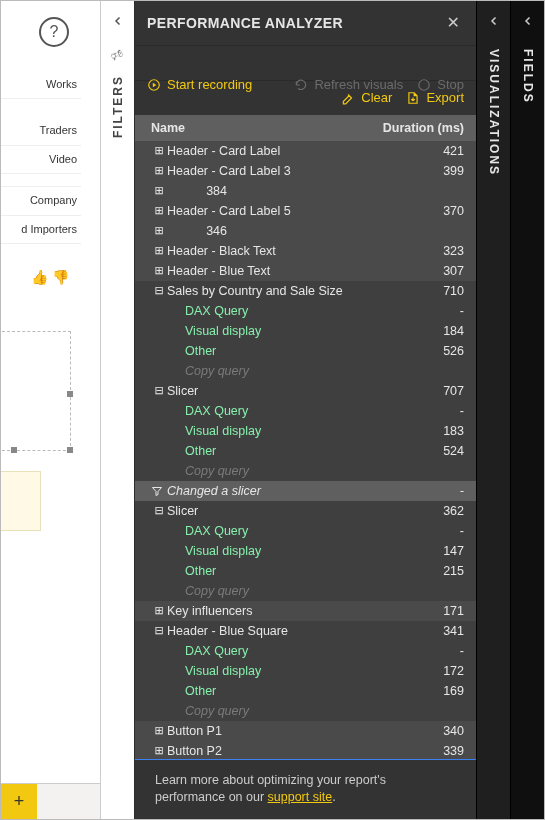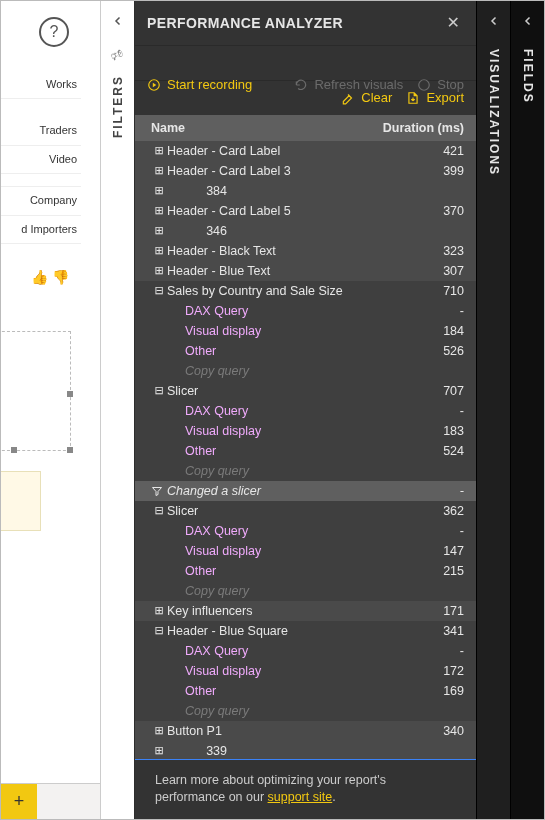--- a/index.html
+++ b/index.html
@@ -214,21 +214,21 @@
   }
   .row .glyph {
     width:16px; flex:0 0 16px;
     font-size:11px;
     text-align:center;
     color:#e6e6e6;
   }
   .row .name { flex:1; overflow:hidden;white-space:nowrap;text-overflow:ellipsis; }
   .row .dur  { width:60px; text-align:right; }
   .row .indent1 { padding-left:18px; }
-  .row .sub { color:#f0abfc; }
+  .row .sub { color:#86efac; }
   .row .dim { color:#7a7a7a; font-style:italic; }
   .footer-tip {
     background:#333333;
     padding:12px 20px;
     font-size:12.5px;
     color:#ccc;
     line-height:1.4;
     border-top:1px solid #3b82f6;
   }
   .footer-tip a { color:#f2c811; text-decoration:underline; cursor:pointer; }
@@ -496,20 +496,21 @@
           <span class="name indent1 dim">Copy query</span>
           <span class="dur"></span>
         </div>
         <div class="row">
           <span class="glyph">⊞</span>
           <span class="name">Button P1</span>
           <span class="dur">340</span>
         </div>
         <div class="row">
           <span class="glyph">⊞</span>
+          <span class="name">Button P2</span>
           <span class="dur">339</span>
         </div>
       </div>
     <div class="footer-tip">
       <span>Learn more about optimizing your report's performance on our </span><a>support site</a><span>.</span>
     </div>
   </div>
 
   <div class="vert-pane">
     <div class="chev">

